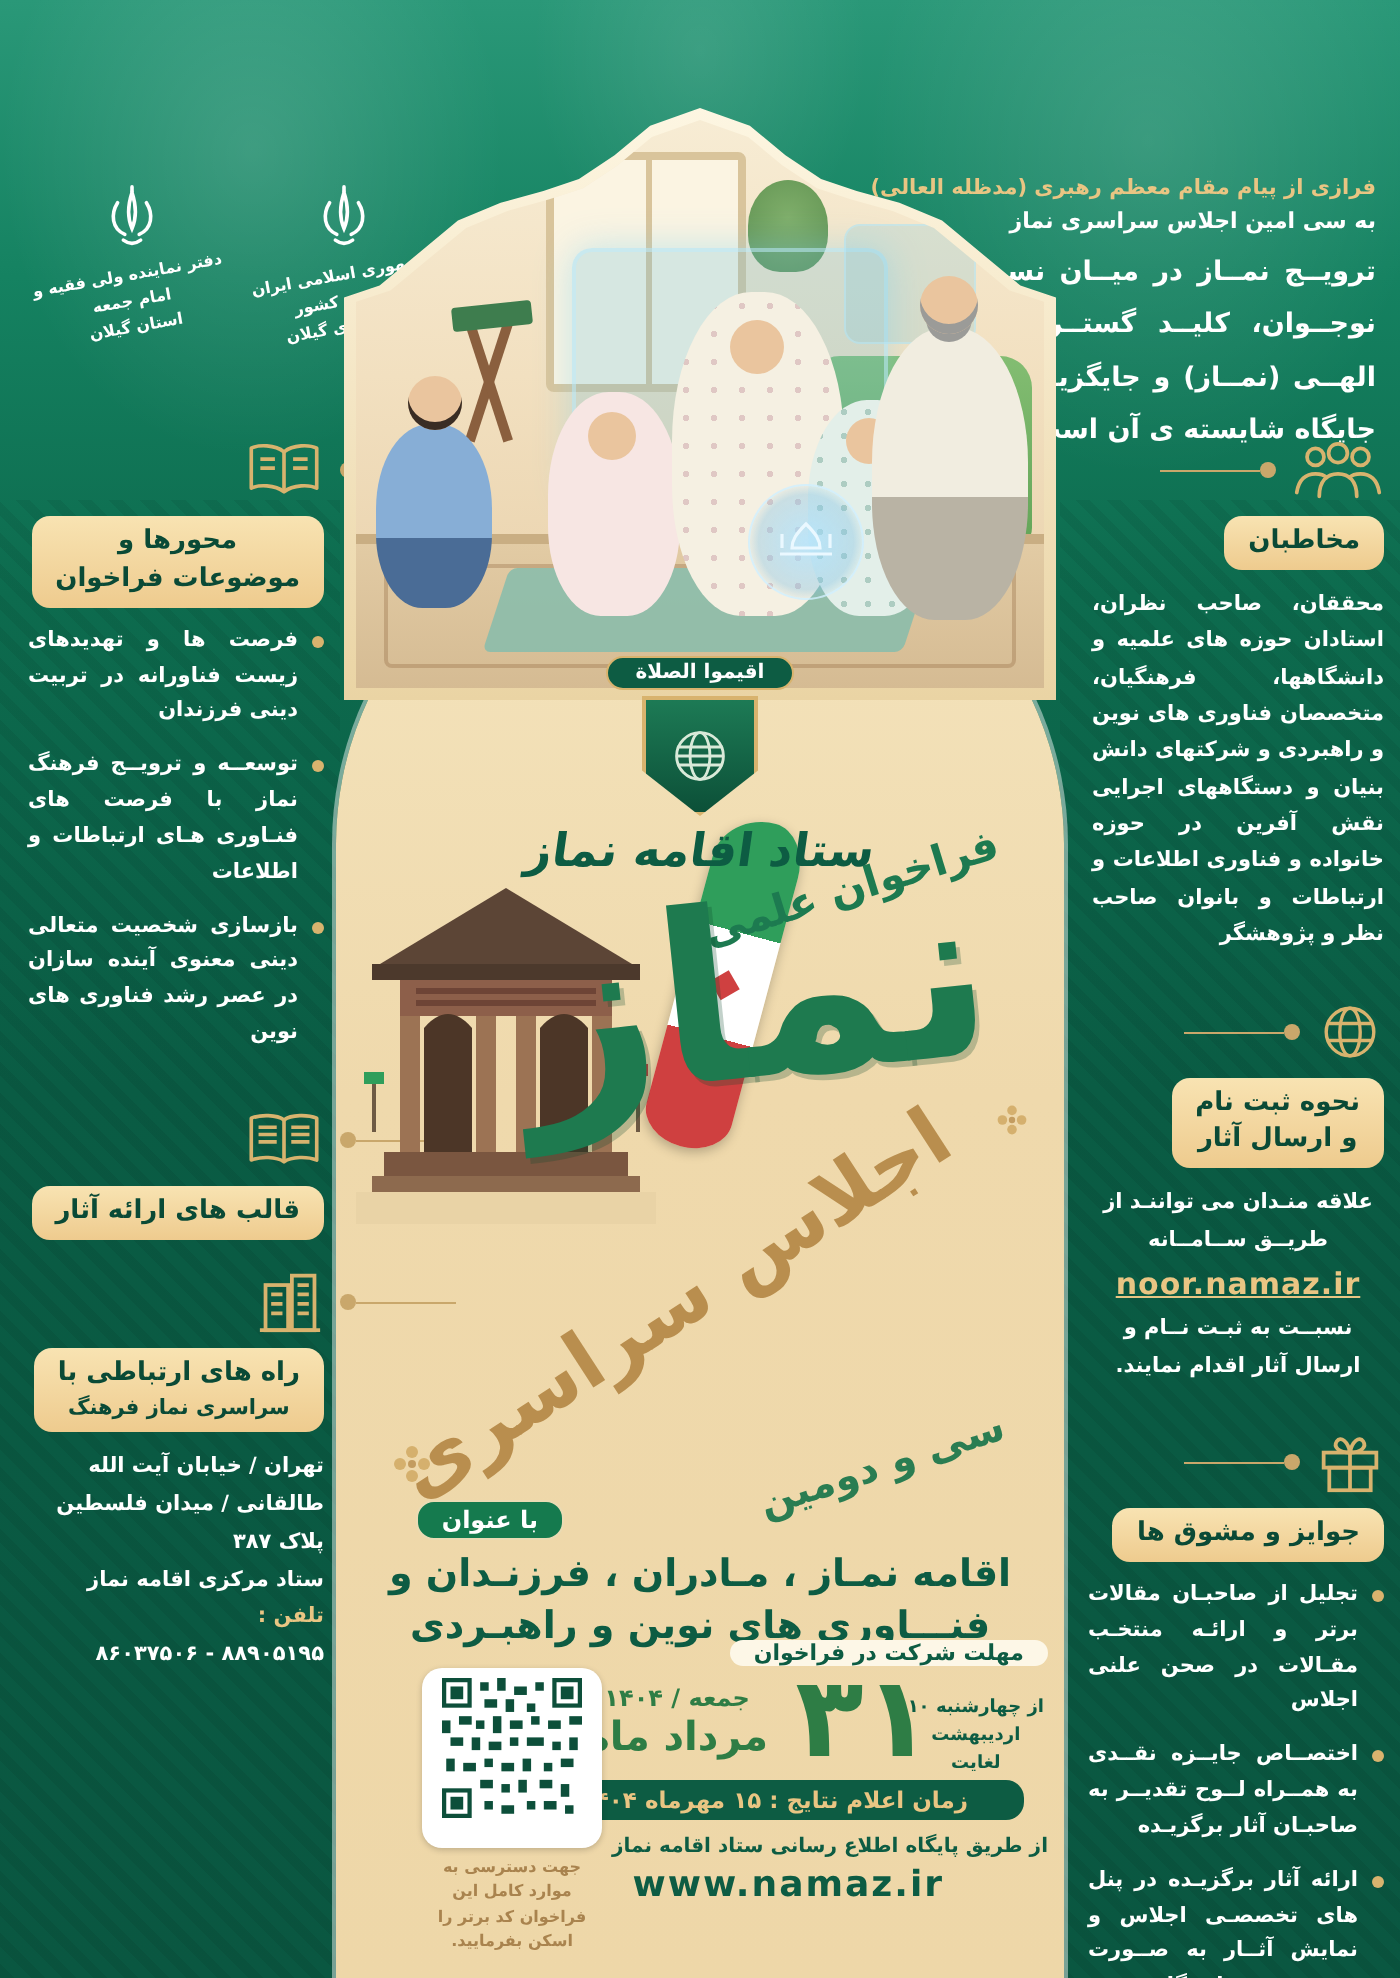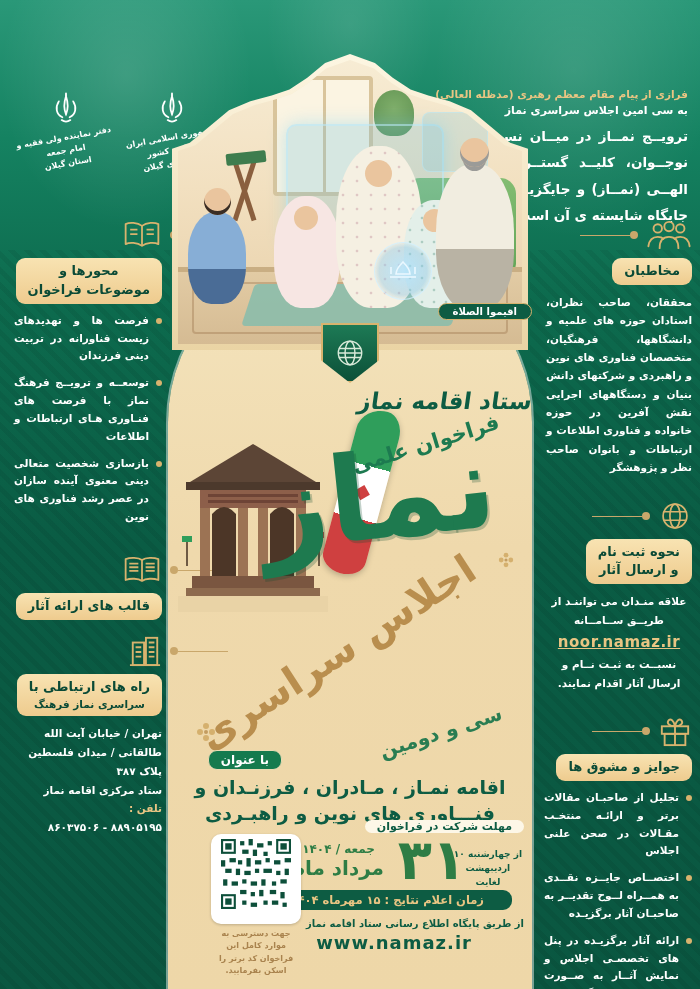--- a/index.html
+++ b/index.html
@@ -95,21 +95,21 @@
   .father .head{left:24px;top:-26px;width:29px;height:29px;box-shadow:0 -5px 0 0 #9b9b98 inset,0 7px 0 -3px #9b9b98;}
   .holo{left:108px;top:64px;width:154px;height:122px;background:rgba(110,195,225,.26);
     border:2px solid rgba(190,235,250,.55);border-radius:10px;box-shadow:0 0 18px rgba(130,210,240,.45);}
   .holo2{right:34px;top:52px;width:64px;height:58px;background:rgba(110,195,225,.22);
     border:1.5px solid rgba(190,235,250,.5);border-radius:8px;}
   .mosqholo{left:196px;top:182px;width:56px;height:56px;border-radius:50%;
     background:radial-gradient(circle,rgba(170,225,255,.75) 0%,rgba(120,190,230,.35) 60%,transparent 75%);
     border:1.5px solid rgba(210,240,255,.8);display:flex;align-items:center;justify-content:center;}
 
   
-  .emblem{position:absolute;left:168px;top:300px;width:364px;text-align:right;z-index:5;}
+  .emblem{position:absolute;left:168px;top:324px;width:364px;text-align:center;z-index:5;}
   .banner{display:inline-block;background:#0d5c43;border:1.5px solid #d8b36e;color:#fff;
     font-size:10px;font-weight:bold;border-radius:10px;padding:2px 14px;}
   .shield{width:54px;height:56px;margin:3px auto 0;background:linear-gradient(180deg,#1d7a55,#0c5038);
     border:2px solid #d8b36e;clip-path:polygon(0 0,100% 0,100% 62%,50% 100%,0 62%);
     display:flex;align-items:center;justify-content:center;}
   .org{margin-top:5px;font-size:23px;font-weight:bold;color:#0d5c43;transform:skewX(-8deg);}
 
   
   .callig{position:absolute;left:168px;top:408px;width:364px;height:340px;z-index:4;}
   .calltag{position:absolute;right:30px;top:24px;transform:rotate(-17deg);color:#1d7a50;font-size:21px;font-weight:bold;}

